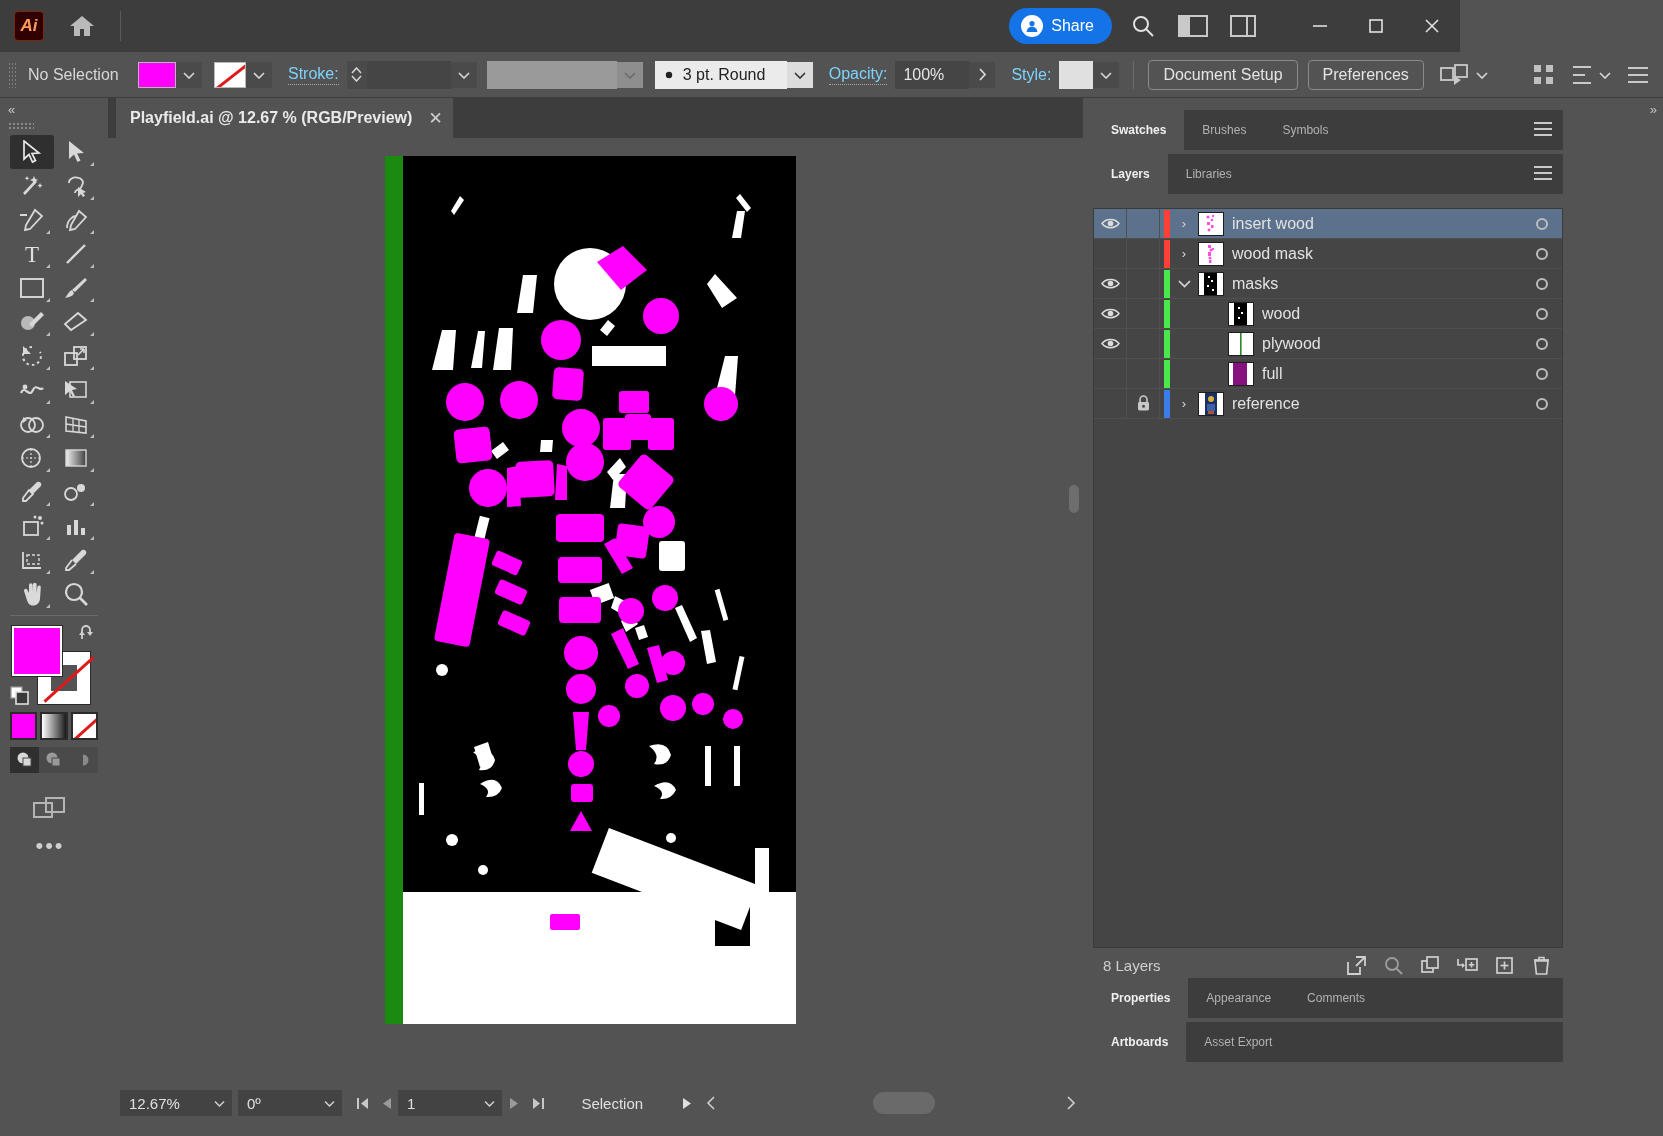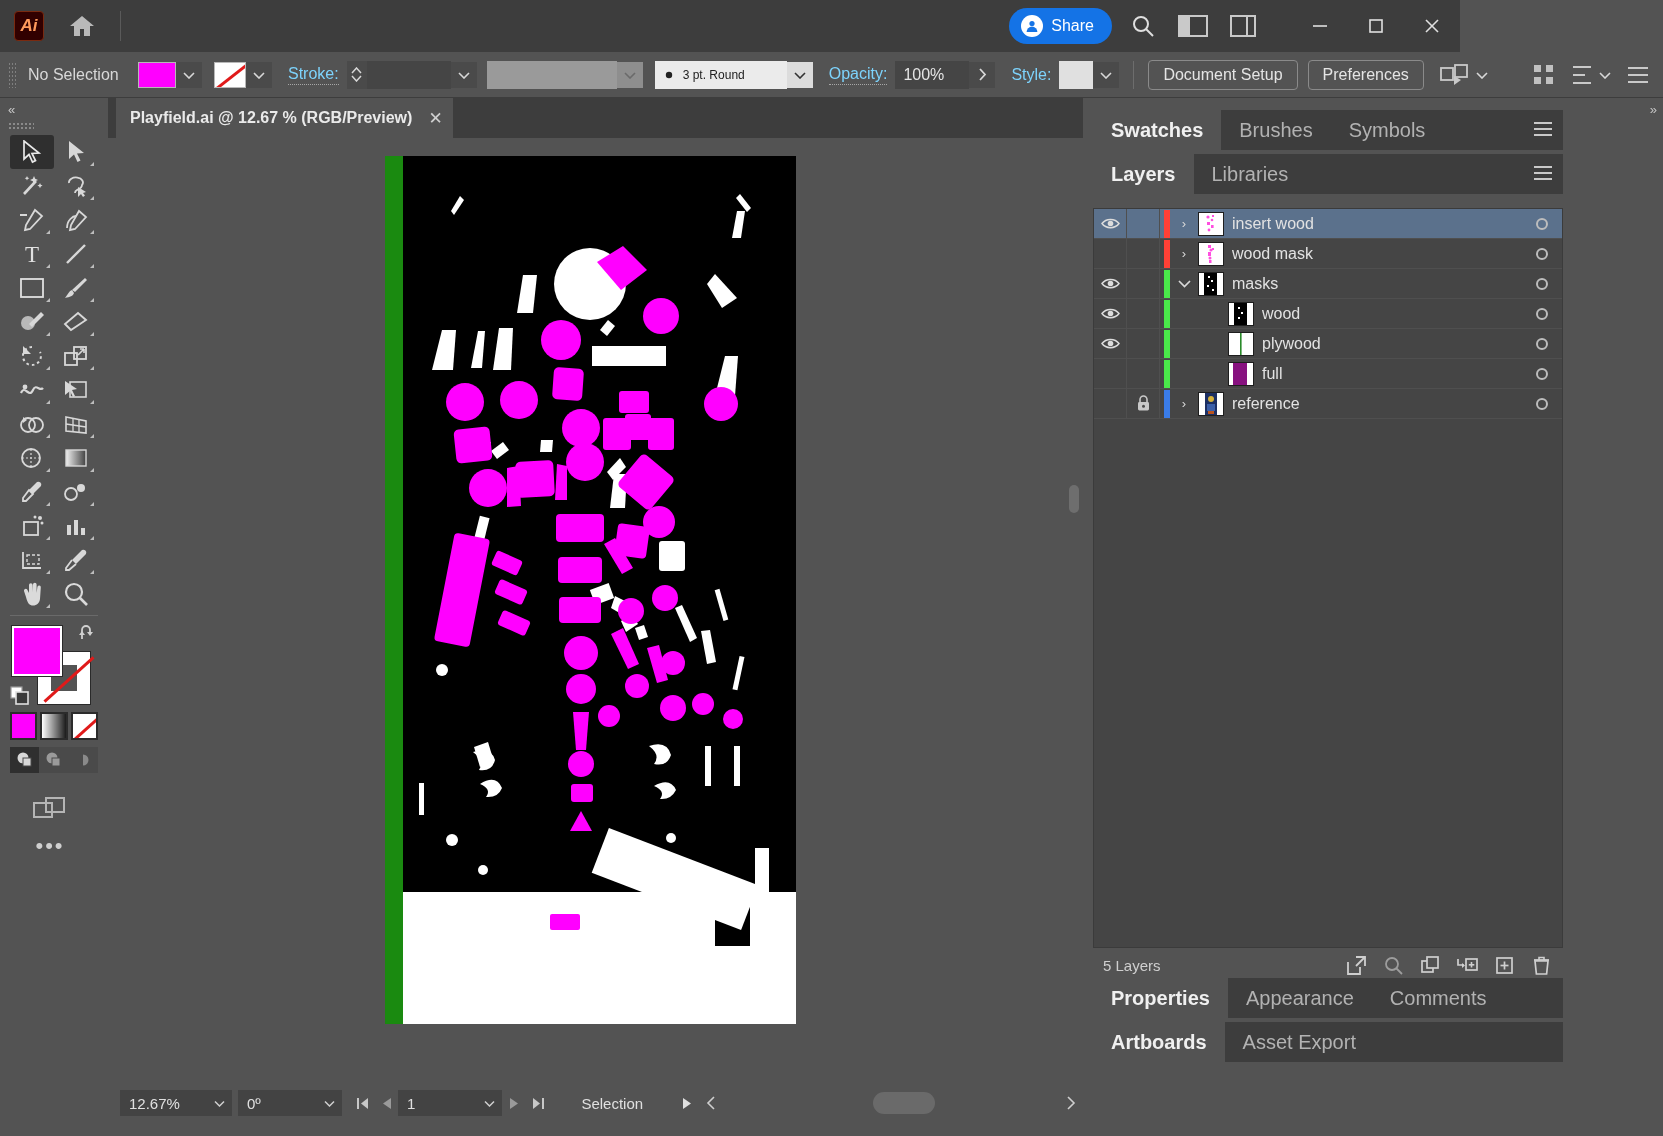--- a/index.html
+++ b/index.html
@@ -35,21 +35,21 @@
   .nosel{margin-left:12px;font-size:16px;color:#d8d8d8;width:110px;}
   .swatch-box{width:38px;height:26px;border:1px solid #b8b8b8;background:#ff00ff;}
   .swatch-none{width:32px;height:26px;border:1px solid #b8b8b8;background:#fff;position:relative;overflow:hidden;}
   .swatch-none:after{content:"";position:absolute;left:-6px;top:12px;width:46px;height:2.5px;background:#e01a1a;transform:rotate(-38deg);}
   .dd{width:26px;height:26px;background:#4a4a4a;display:flex;align-items:center;justify-content:center;cursor:pointer;}
   .lbl{font-size:16px;color:#7dd3fc;}
   .dotted{border-bottom:1px dotted #a7a7a7;padding-bottom:1px;}
   .spin{width:20px;height:28px;background:#4a4a4a;display:flex;flex-direction:column;align-items:center;justify-content:center;gap:1px;cursor:pointer;}
   .field{height:28px;background:#454545;border:none;}
   .fieldlight{height:28px;background:#9a9a9a;}
-  .fieldwhite{height:28px;background:#ebebeb;color:#222;display:flex;align-items:center;padding-left:10px;gap:10px;font-size:12px;}
+  .fieldwhite{height:28px;background:#ebebeb;color:#222;display:flex;align-items:center;padding-left:10px;gap:10px;font-size:16px;}
   .btn{height:30px;padding:0 14px;border:1px solid #8a8a8a;border-radius:4px;background:transparent;color:#e4e4e4;font-size:16px;
        display:flex;align-items:center;cursor:pointer;}
   .vsep{width:1px;height:28px;background:#6d6d6d;}
 
   
   .toolbar{position:absolute;left:0;top:98px;width:108px;height:1038px;background:#535353;}
   .tb-head{height:22px;display:flex;align-items:center;padding-left:8px;color:#c9c9c9;font-size:13px;}
   .tb-grip{width:26px;height:7px;margin:2px auto 6px 8px;
     background-image:radial-gradient(#8a8a8a 1px, transparent 1px);background-size:4px 4px;}
   .tools{display:grid;grid-template-columns:44px 44px;justify-content:center;gap:0;}
@@ -96,21 +96,21 @@
   .st-field{height:26px;background:#434343;display:flex;align-items:center;padding-left:9px;font-size:15px;color:#e0e0e0;}
   .st-dd{width:26px;height:26px;background:#434343;display:flex;align-items:center;justify-content:center;cursor:pointer;}
   .st-nav{width:24px;height:26px;display:flex;align-items:center;justify-content:center;cursor:pointer;color:#c8c8c8;}
   .st-sel{flex:1;text-align:center;font-size:15px;color:#e0e0e0;}
 
   
   .rightdock{position:absolute;left:1083px;top:98px;width:580px;height:1038px;background:#535353;}
   .dock-collapse{position:absolute;right:6px;top:4px;color:#c4c4c4;font-size:13px;cursor:pointer;}
   .panelgroup{position:absolute;left:10px;background:#535353;}
   .tabrow{display:flex;height:40px;background:#3d3d3d;align-items:stretch;position:relative;}
-  .ptab{padding:0 18px;display:flex;align-items:center;font-size:20px;color:#b2b2b2;cursor:pointer;}
+  .ptab{padding:0 18px;display:flex;align-items:center;font-size:12px;color:#b2b2b2;cursor:pointer;}
   .ptab.active{background:#535353;color:#f0f0f0;font-weight:bold;}
   .phamb{position:absolute;right:10px;top:11px;cursor:pointer;}
 
   .layerlist{position:absolute;left:10px;top:110px;width:470px;background:#454545;border:1px solid #3b3b3b;}
   .layerrow{height:30px;display:flex;align-items:center;border-bottom:1px solid #4f4f4f;cursor:pointer;}
   .layerrow.sel{background:#5b718c;}
   .c-eye{width:32px;display:flex;align-items:center;justify-content:center;}
   .c-lock{width:32px;display:flex;align-items:center;justify-content:center;}
   .c-color{width:6px;height:28px;}
   .c-arrow{width:28px;display:flex;align-items:center;justify-content:center;color:#d8d8d8;font-size:13px;}
@@ -1010,21 +1010,21 @@
             </svg>
         </div>
         <div class="c-name">reference</div>
         <div class="c-target">
             <div class="ring"></div>
           </div>
       </div>
     </div>
 
     <div class="layerfooter" style="top:850px">
-      <div class="lf-text">5 Layers</div>
+      <div class="lf-text">8 Layers</div>
       <div class="lf-icons">
         <div class="lf-ico">
           <svg width="19" height="19" viewBox="0 0 19 19">
               <path d="M1 6 L1 18 L13 18 L13 11" fill="none" stroke="#cfcfcf" stroke-width="1.8"></path>
               <path d="M9 1 L18 1 L18 10" fill="none" stroke="#cfcfcf" stroke-width="1.8"></path>
               <line x1="18" y1="1" x2="9" y2="10" stroke="#cfcfcf" stroke-width="1.8"></line>
             </svg>
         </div>
         <div class="lf-ico">
           <svg width="19" height="19" viewBox="0 0 19 19">

